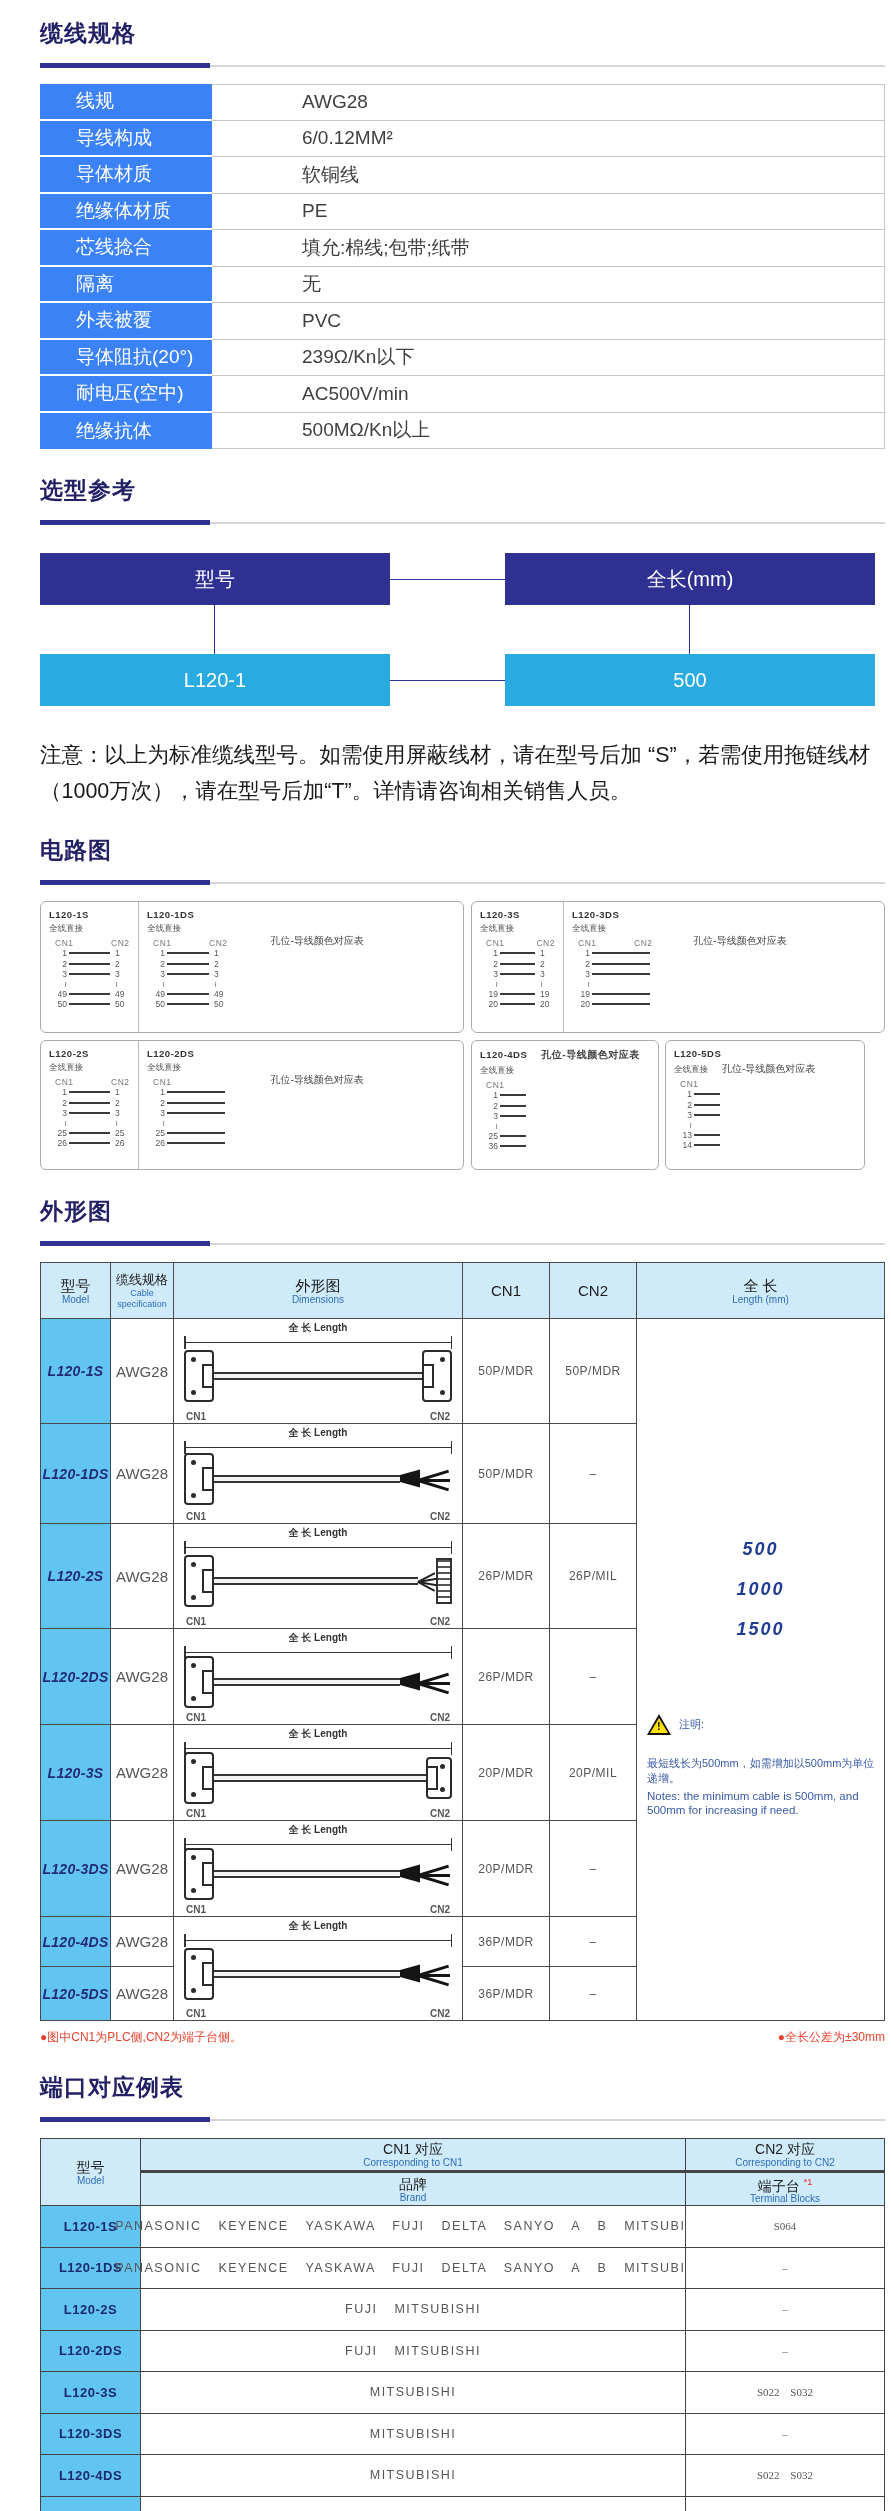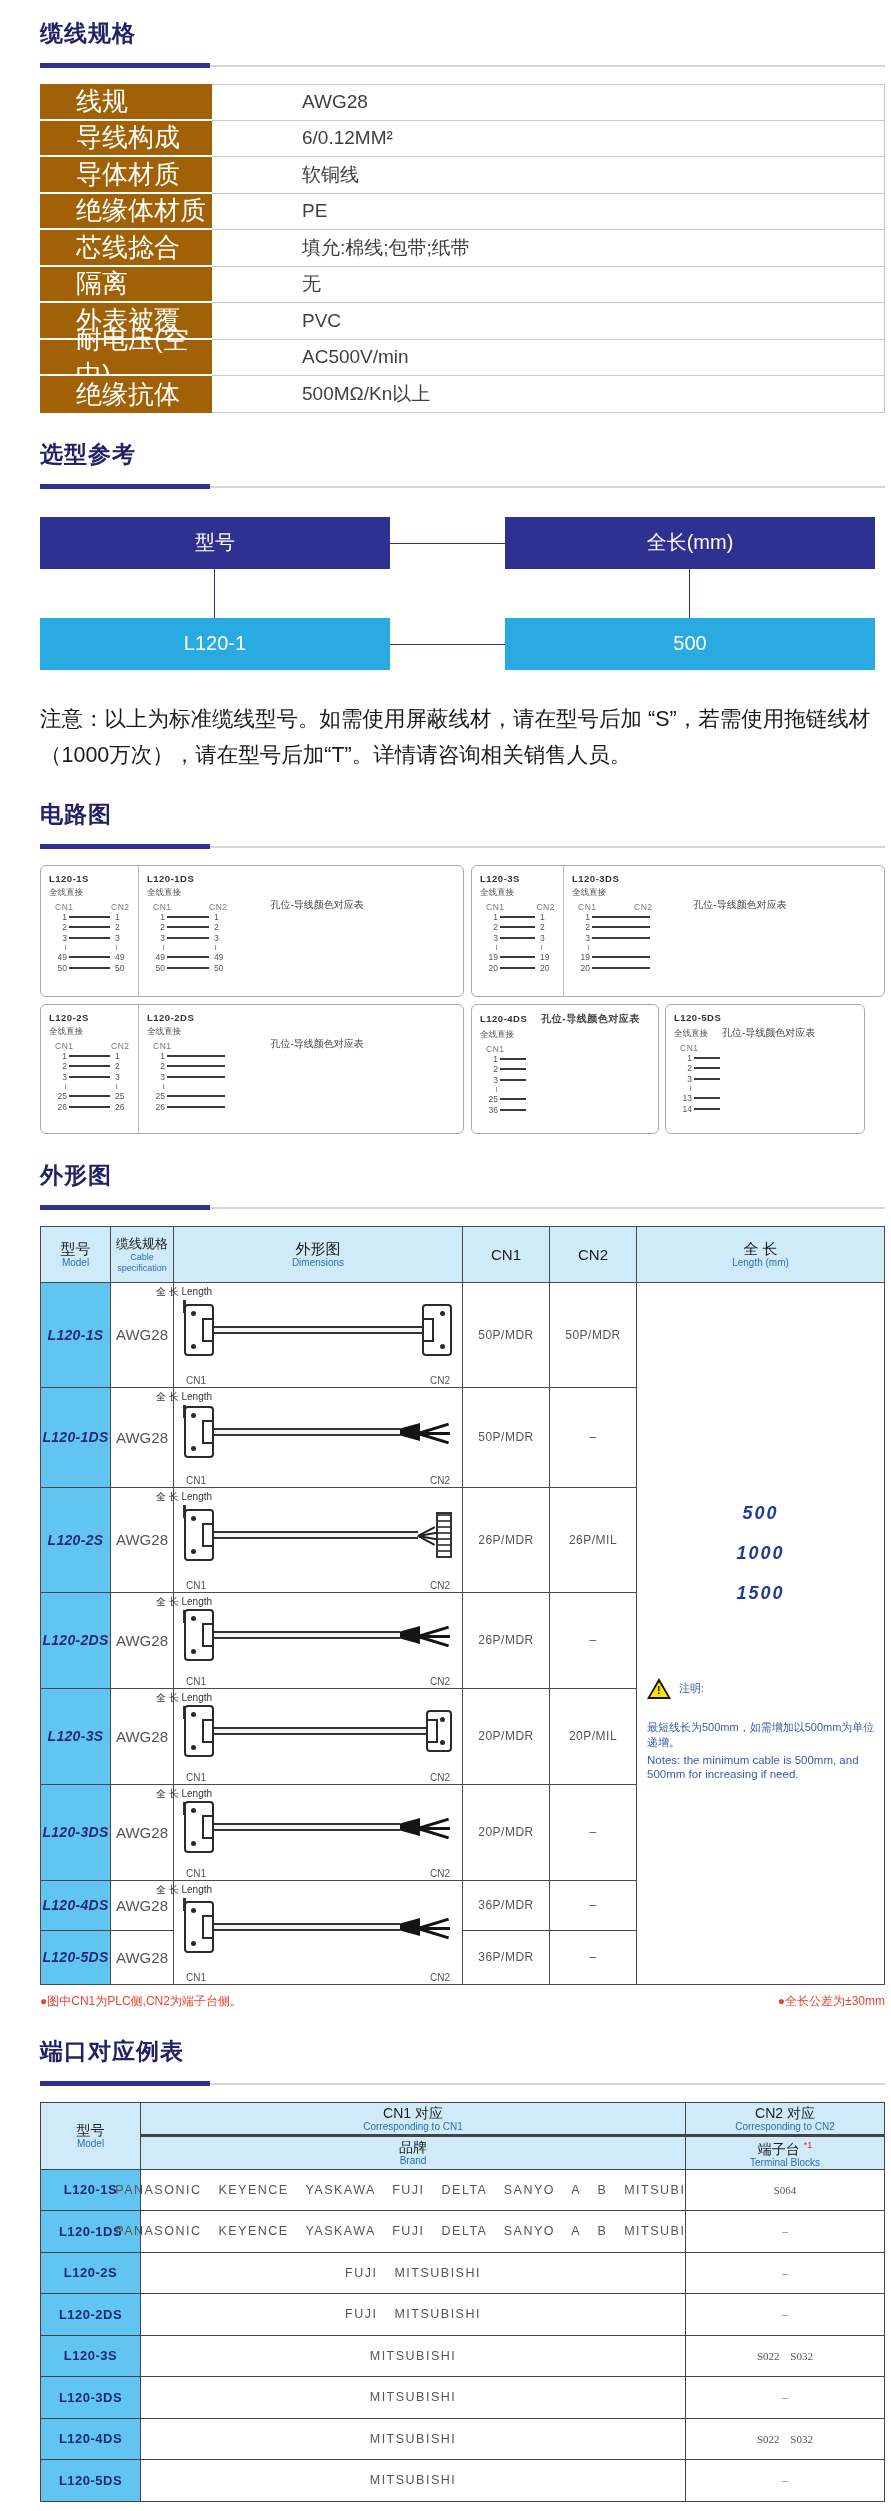--- a/index.html
+++ b/index.html
@@ -15,21 +15,21 @@
   
   .sec-title { font-size: 23px; font-weight: bold; color:#232166; letter-spacing:1px; margin-top: 26px;}
   .sec-rule { position: relative; height: 5px; background: transparent; margin: 14px 0 16px; }
   .sec-rule::after { content:""; position:absolute; left:0; right:0; top:2px; height:2px; background:#d6d6d6; }
   .sec-rule::before { content:""; position:absolute; left:0; top:0; width:170px; height:5px; background:#2e3192; z-index:1; }
 
   
   .spec-table { width: 845px; }
   .spec-row { display:flex; height: 36.5px; }
   .spec-label {
-    width: 172px; background:#a16207; color:#fff; font-size:26px;
+    width: 172px; background:#3b82f6; color:#fff; font-size:19px;
     display:flex; align-items:center; padding-left:36px;
     border-bottom:2px solid #fff;
   }
   .spec-row:last-child .spec-label { border-bottom:none; }
   .spec-value {
     flex:1; font-size:19px; color:#3f3f3f; display:flex; align-items:center;
     padding-left:90px; border-right:1px solid #c6c6c6; border-bottom:1px solid #c6c6c6;
   }
   .spec-row:first-child .spec-value { border-top:1px solid #c6c6c6; }
 
@@ -81,21 +81,21 @@
   }
   .ot-cell { border-left:1px solid #4a4a4a; border-top:1px solid #4a4a4a; display:flex; flex-direction:column; align-items:center; justify-content:center; background:#fff; }
   .ot-head { background:#cfeaf9; }
   .ot-head .cn { font-size:15px; color:#1c1c1c; line-height:17px; }
   .ot-head .en { font-size:10px; color:#2e6eb8; line-height:11px; }
   .ot-model { background:#62c5f1; font-size:14px; font-weight:bold; font-style:italic; color:#232a7a; letter-spacing:0.3px; }
   .ot-spec { font-size:15px; color:#555; }
   .ot-pin { font-size:12px; color:#555; letter-spacing:0.5px; }
   .ot-dim { padding:0; align-items:stretch; justify-content:flex-start; }
 
-  .diag { position:relative; height:100%; width:100%; padding:6px 10px 16px; display:flex; flex-direction:row; }
+  .diag { position:relative; height:100%; width:100%; padding:6px 10px 16px; display:flex; flex-direction:column;font-weight:bold; }
   .dimwrap { position:relative; height:20px; flex:none; }
   .dimlab { position:absolute; left:50%; top:-4px; transform:translateX(-50%); font-size:10px; color:#333; white-space:nowrap; }
   .dimline { position:absolute; left:0; right:0; bottom:2px; border-top:1.5px solid #333; }
   .dimline::before,.dimline::after { content:""; position:absolute; top:-7px; width:1.5px; height:13px; background:#333; }
   .dimline::before { left:0; } .dimline::after { right:0; }
   .cablerow { flex:1; display:flex; align-items:center; min-height:0; }
   .cn-labels { position:absolute; bottom:1px; left:12px; right:12px; display:flex; justify-content:space-between; font-size:10px; color:#555; }
   .conn { position:relative; width:30px; height:52px; border:2px solid #2b2b2b; border-radius:4px; background:#fff; flex:none; z-index:1; }
   .conn .ip { position:absolute; right:-2px; top:50%; transform:translateY(-50%); width:12px; height:24px; border:2px solid #2b2b2b; background:#fff; }
   .conn .d1,.conn .d2 { position:absolute; left:5px; width:5px; height:5px; border-radius:50%; background:#2b2b2b; }
@@ -175,20 +175,24 @@
         </div>
     <div class="spec-row">
           <div class="spec-label">隔离</div>
           <div class="spec-value">无</div>
         </div>
     <div class="spec-row">
           <div class="spec-label">外表被覆</div>
           <div class="spec-value">PVC</div>
         </div>
     <div class="spec-row">
+          <div class="spec-label">导体阻抗(20°)</div>
+          <div class="spec-value">239Ω/Kn以下</div>
+        </div>
+    <div class="spec-row">
           <div class="spec-label">耐电压(空中)</div>
           <div class="spec-value">AC500V/min</div>
         </div>
     <div class="spec-row">
           <div class="spec-label">绝缘抗体</div>
           <div class="spec-value">500MΩ/Kn以上</div>
         </div>
   </div>
 
   <h2 class="sec-title">选型参考</h2>

